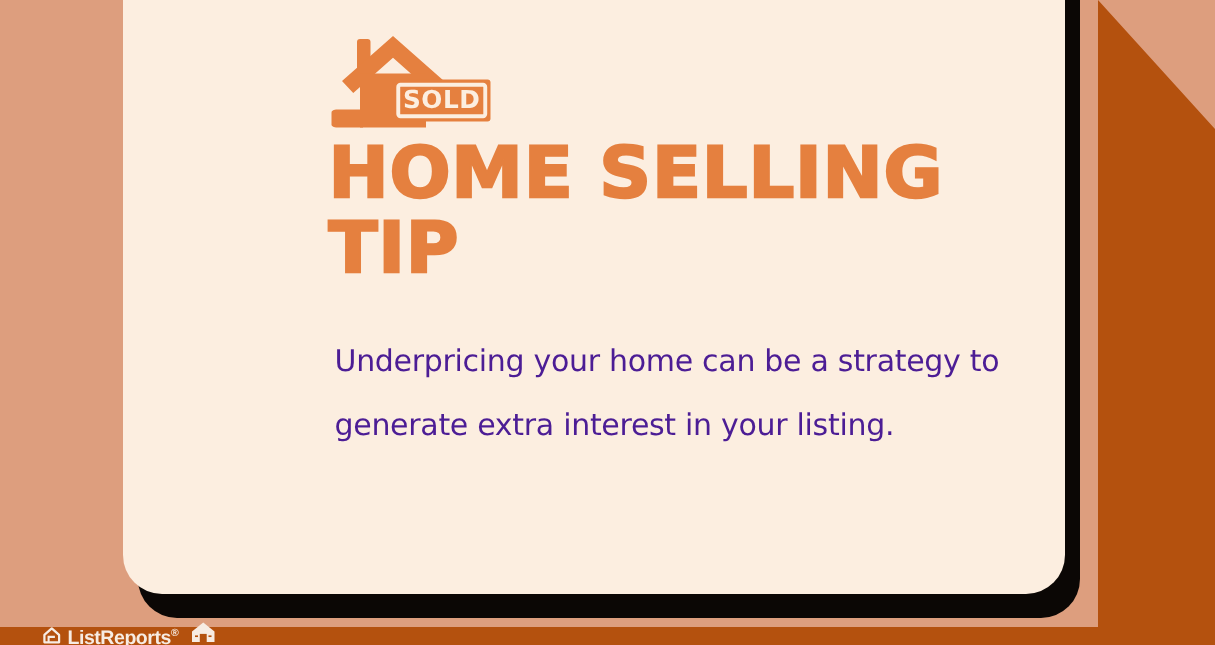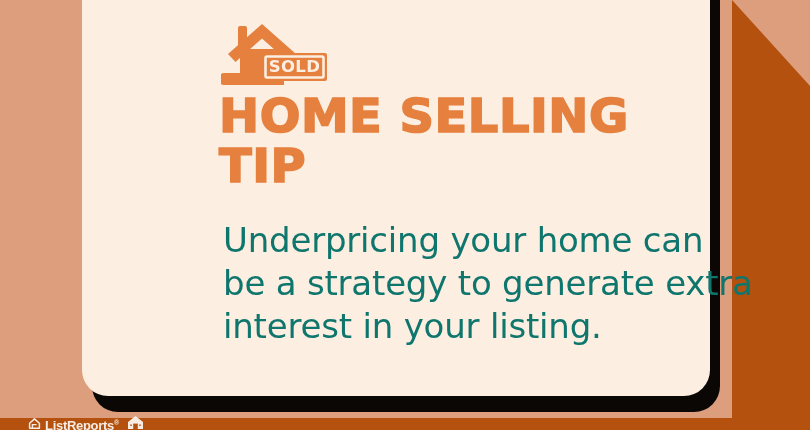--- a/index.html
+++ b/index.html
@@ -94,24 +94,24 @@
     transform-origin: left top;
     white-space: pre-line;
   }
 
   
   .body-copy {
     position: absolute;
     left: 141px;
     top: 219px;
     width: 530px;
-    color: #0f766e;
+    color: #4c1d95;
     font-family: "DejaVu Sans", sans-serif;
     font-weight: 400;
-    font-size: 34px;
+    font-size: 20px;
     line-height: 43px;
     letter-spacing: -0.2px;
   }
 
   
   .footer {
     position: absolute;
     left: 0;
     bottom: 0;
     width: 810px;

